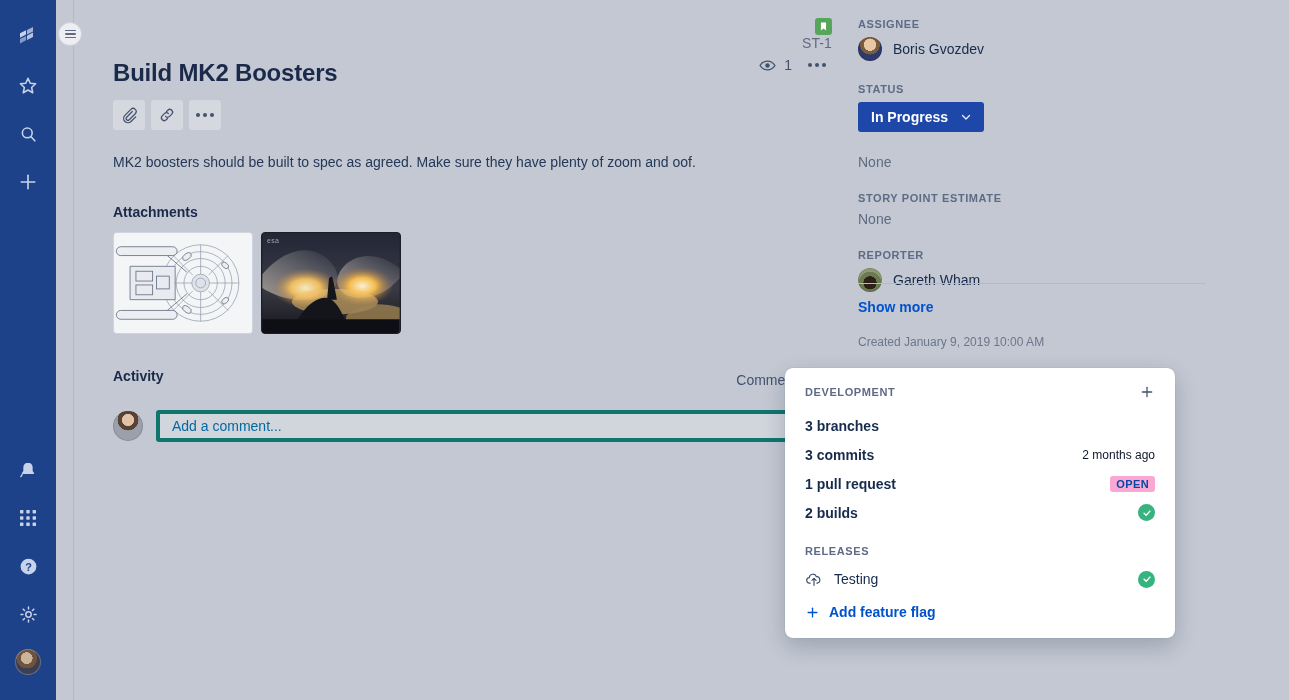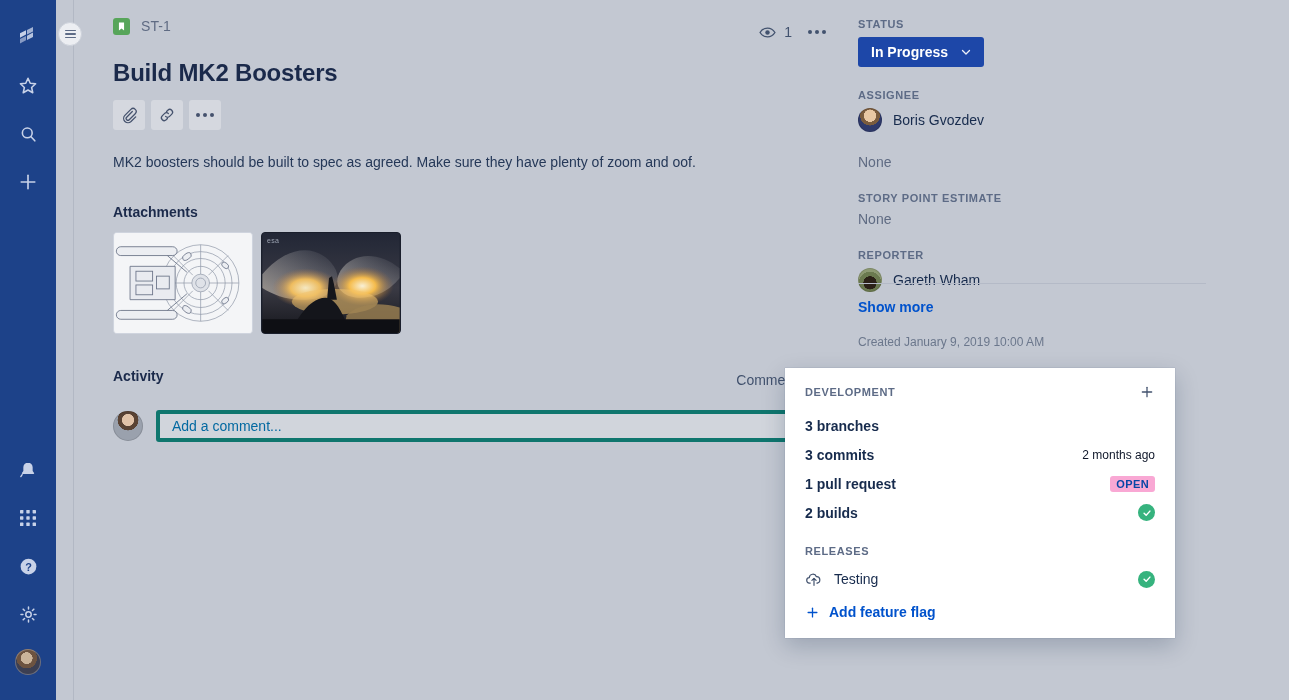--- a/index.html
+++ b/index.html
@@ -68,21 +68,21 @@
   #content {
     position: absolute; left: 75px; top: 0;
     right: 0; height: 700px;
     padding: 18px 34px 0 38px;
     display: flex; gap: 0;
   }
   #main-col { width: 745px; flex: none; padding-right: 26px; }
   #side-col { width: 372px; flex: none; position: relative; }
 
   
-  .crumbrow { display: flex; align-items: flex-start; height: 26px; }
+  .crumbrow { display: flex; align-items: flex-end; height: 26px; flex-direction: column; }
   .type-icon {
     width: 17px; height: 17px; border-radius: 3px;
     background: #57a55a;
     display: flex; align-items: center; justify-content: center;
     flex: none;
   }
   .type-icon svg { display:block; }
   .crumb-key {
     margin-left: 11px; font-size: 14px; color: #5f6b83;
     letter-spacing: .1px;
@@ -200,21 +200,21 @@
   .av-gareth { background: radial-gradient(circle at 50% 62%, #2b2117 0 34%, #6b7a50 35% 58%, #8d9a73 59% 100%); }
   .person-name { font-size: 14px; color: #172b4d; }
   .fld-value { font-size: 14px; color: #5f6b83; }
 
   
   #dev-card {
     position: absolute;
     left: 785px; top: 368px;
     width: 390px;
     background: #fff;
-    border-radius: 0;
+    border-radius: 8px;
     box-shadow: 0 8px 22px rgba(9,30,66,.22), 0 0 1px rgba(9,30,66,.28);
     padding: 16px 20px 18px 20px;
     z-index: 8;
   }
   .dev-head {
     display: flex; align-items: center;
     font-size: 11px; font-weight: 700; letter-spacing: .6px;
     color: #5d6b86; text-transform: uppercase;
     margin-bottom: 11px;
   }
@@ -501,34 +501,34 @@
       <div class="comment-box-row">
         <div class="avatar-sm"></div>
         <div class="comment-input">Add a comment...</div>
       </div>
 
     </div>
 
     <div id="side-col">
 
       <div class="fld-block">
+        <div class="fld-label">ASSIGNEE</div>
+        <div class="person-row">
+          <span class="person-av av-boris"></span>
+          <span class="person-name">Boris Gvozdev</span>
+        </div>
+      </div>
+
+      <div class="fld-block">
         <div class="fld-label">STATUS</div>
         <div class="status-pill">
           <span>In Progress</span>
           <svg class="chev" width="12" height="12" viewBox="0 0 24 24" fill="none" stroke="#fff" stroke-width="2.6" stroke-linecap="round" stroke-linejoin="round" aria-hidden="true">
             <polyline points="5,9 12,16 19,9"></polyline>
           </svg>
-        </div>
-      </div>
-
-      <div class="fld-block">
-        <div class="fld-label">ASSIGNEE</div>
-        <div class="person-row">
-          <span class="person-av av-boris"></span>
-          <span class="person-name">Boris Gvozdev</span>
         </div>
       </div>
 
       <div class="fld-block">
         <div class="fld-value">None</div>
       </div>
 
       <div class="fld-block">
         <div class="fld-label">STORY POINT ESTIMATE</div>
         <div class="fld-value">None</div>

